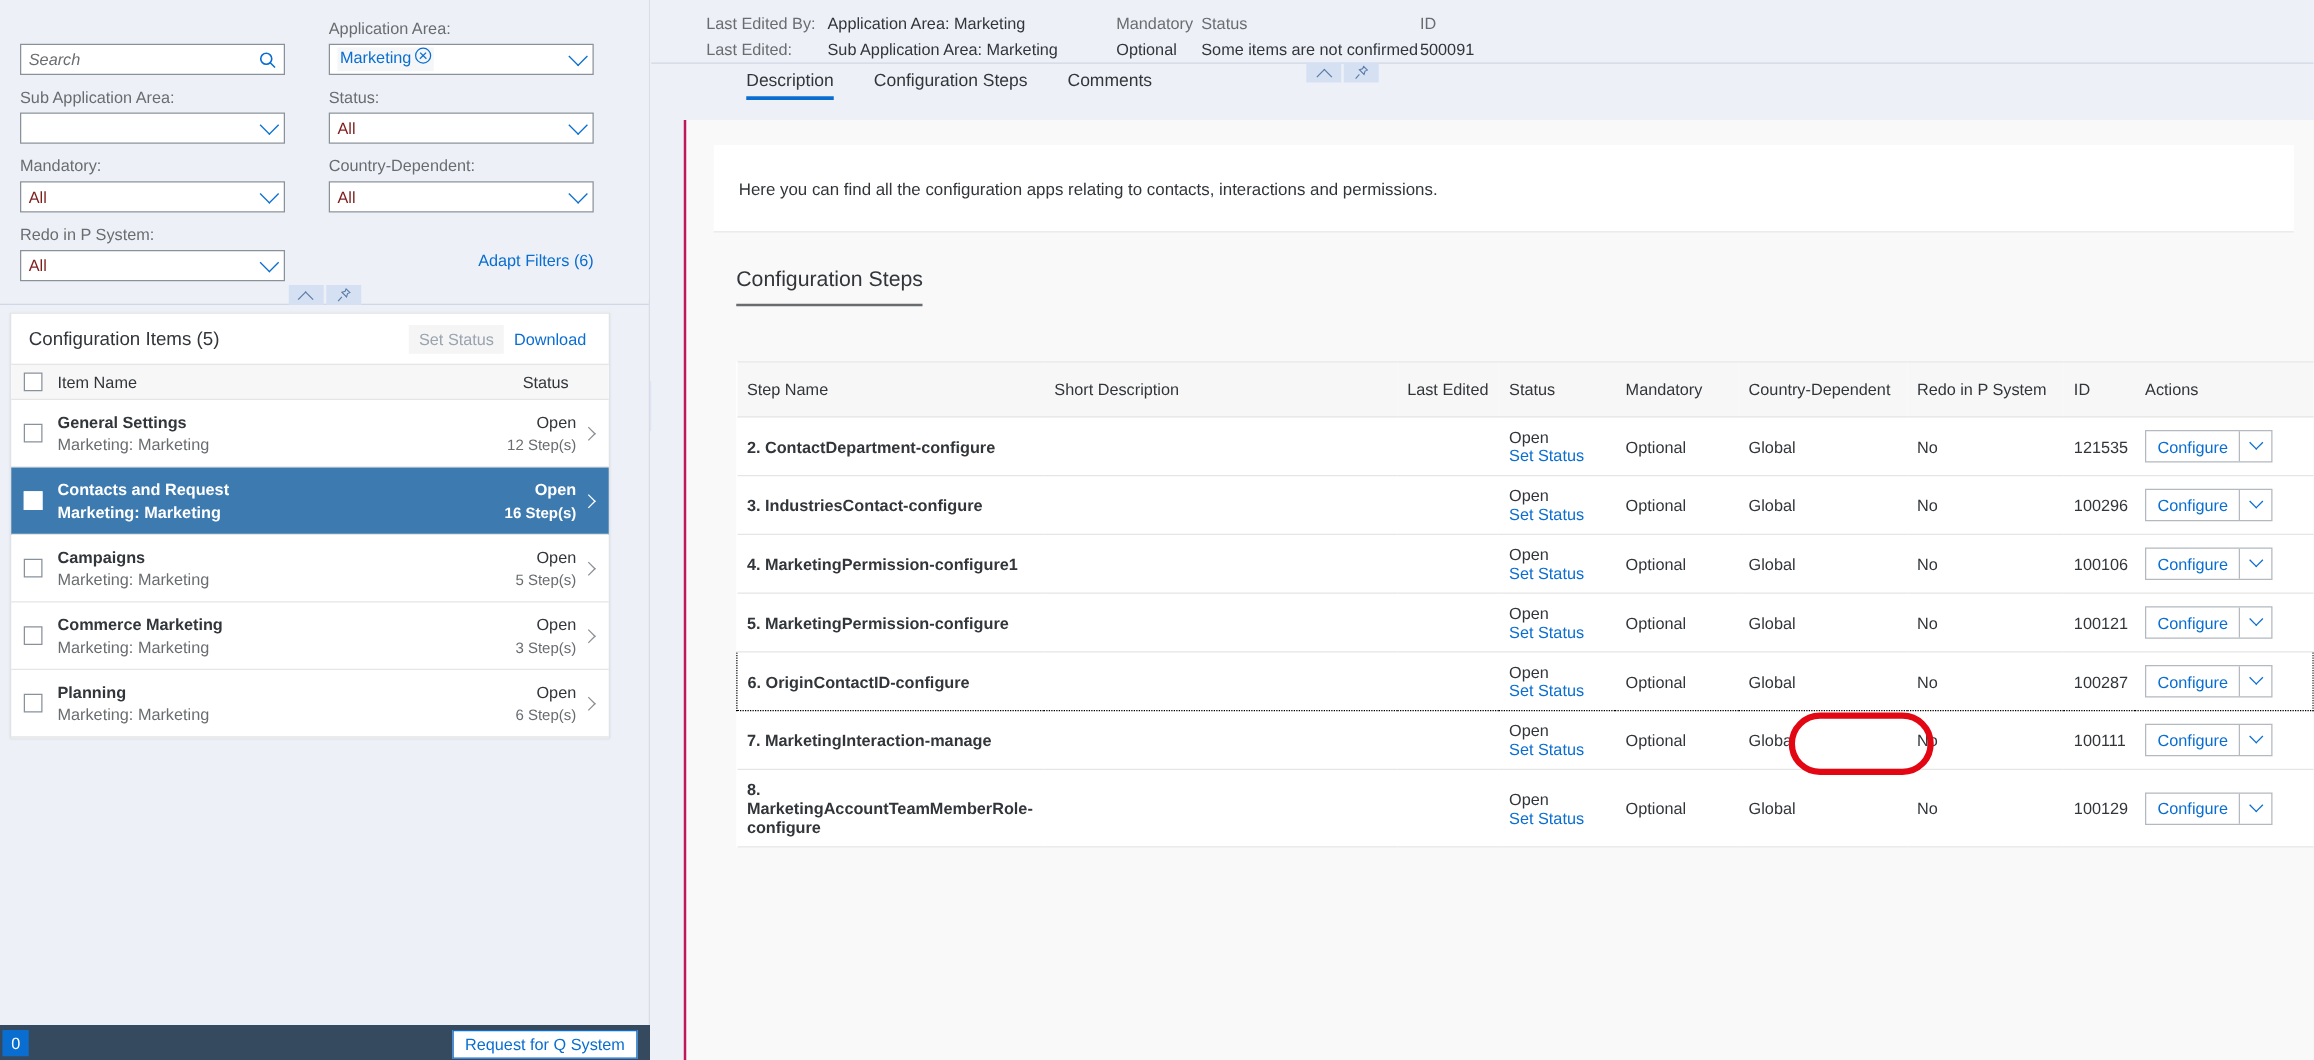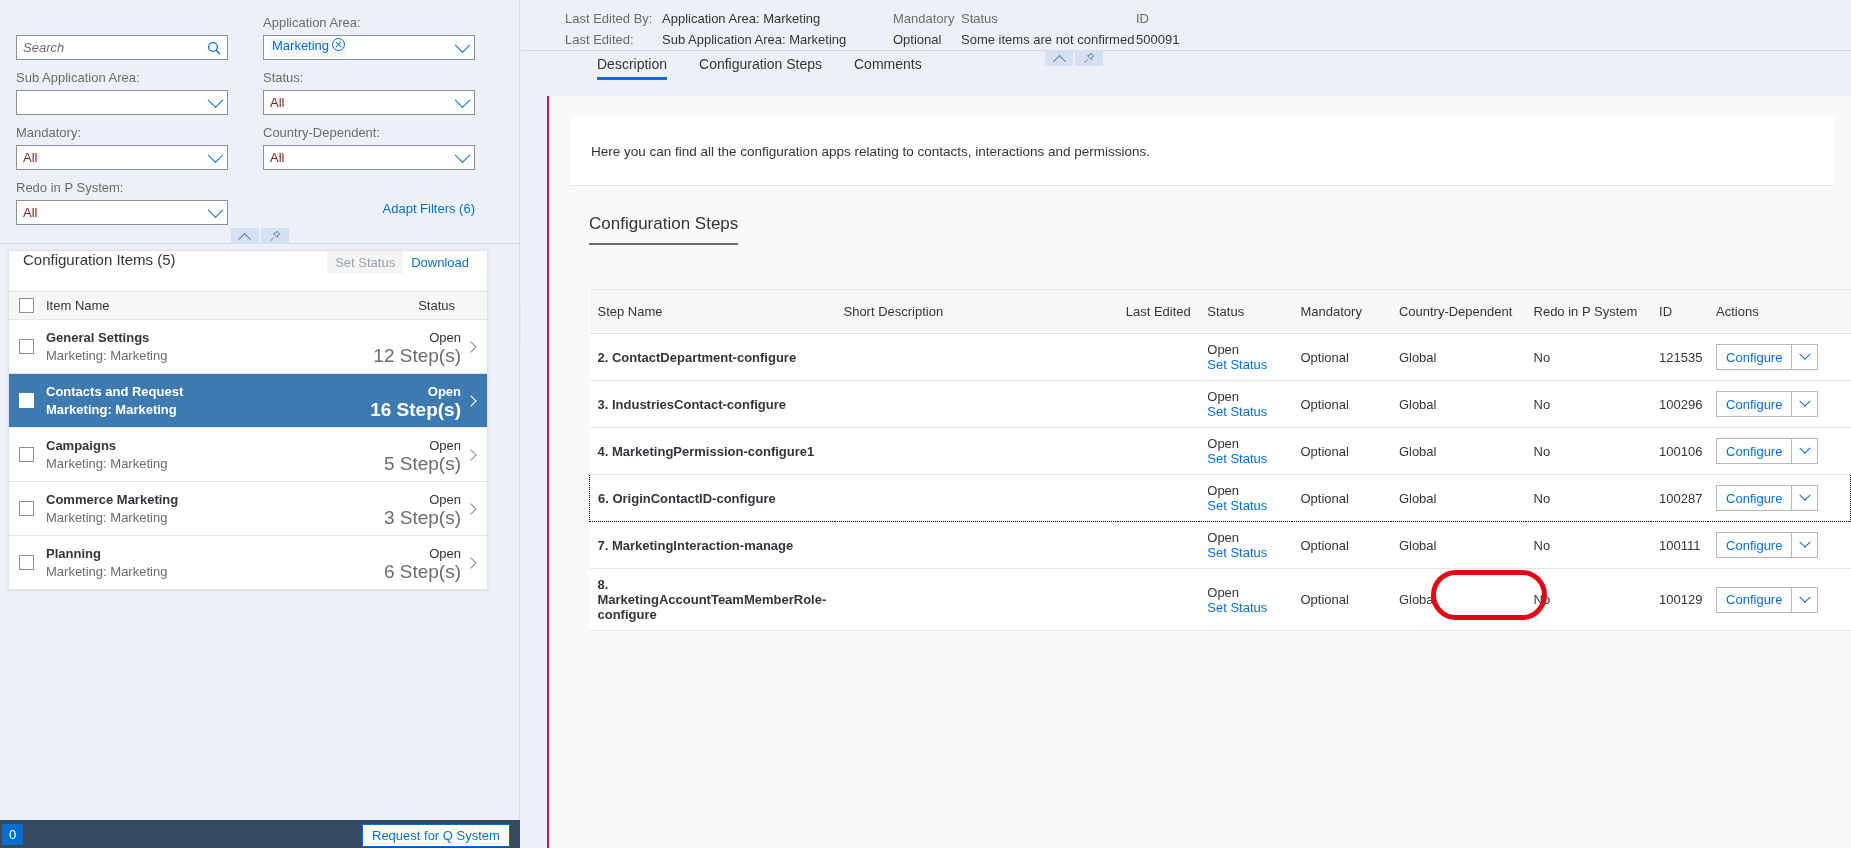--- a/index.html
+++ b/index.html
@@ -129,21 +129,21 @@
   
   .list-card {
     position: absolute;
     left: 8px; top: 250px;
     width: 480px;
     background: #fff;
     border: 1px solid #e0e3e6;
     box-shadow: 0 0 2px rgba(0,0,0,0.08);
   }
   .list-toolbar {
-    display: flex; align-items: flex-start;
+    display: flex; align-items: center;
     height: 40px;
     padding: 0 10px 0 14px;
   }
   .list-title { font-size: 15px; color: #32363a; flex: 1; }
   .tb-action {
     font-size: 13px; padding: 4px 8px; cursor: pointer;
   }
   .tb-action.disabled { color: #9aa4b0; background: #f5f5f5; }
   .tb-action.link { color: #0a6ed1; }
 
@@ -177,21 +177,21 @@
   .list-row.selected .r-name,
   .list-row.selected .r-sub,
   .list-row.selected .r-status,
   .list-row.selected .r-steps { color: #fff; font-weight: bold; }
   .list-row.selected .cbx { border-color: #fff; }
   .row-main { flex: 1; min-width: 0; }
   .r-name { font-size: 13px; font-weight: bold; color: #32363a; line-height: 18px; }
   .r-sub  { font-size: 13px; color: #6a6d70; line-height: 18px; }
   .row-right { width: 95px; text-align: right; }
   .r-status { font-size: 13px; color: #32363a; line-height: 18px; }
-  .r-steps  { font-size: 19px; color: #6a6d70; line-height: 18px; }
+  .r-steps  { font-size: 12px; color: #6a6d70; line-height: 18px; }
   .row-chev {
     width: 20px; display: flex; justify-content: center; align-items: center;
   }
   .row-chev i {
     display: block; width: 8px; height: 8px;
     border-right: 1.6px solid #8a8f94;
     border-top: 1.6px solid #8a8f94;
     transform: rotate(45deg);
   }
   .list-row.selected .row-chev i {
@@ -729,20 +729,39 @@
                 <td class="c-cd">Global</td>
                 <td class="c-redo">No</td>
                 <td class="c-id">100106</td>
                 <td class="c-act"><div class="cfg-btn-group">
                     <div class="cfg-btn">Configure</div>
                     <div class="cfg-arrow">
                       <i></i>
                     </div>
                   </div></td>
               </tr>
+              <tr class="">
+                <td class="c-step">5. MarketingPermission-configure</td>
+                <td class="c-desc"></td>
+                <td class="c-led"></td>
+                <td class="c-sta">
+                  <span class="status-open">Open</span>
+                  <span class="set-status-link">Set Status</span>
+                </td>
+                <td class="c-man">Optional</td>
+                <td class="c-cd">Global</td>
+                <td class="c-redo">No</td>
+                <td class="c-id">100121</td>
+                <td class="c-act"><div class="cfg-btn-group">
+                    <div class="cfg-btn">Configure</div>
+                    <div class="cfg-arrow">
+                      <i></i>
+                    </div>
+                  </div></td>
+              </tr>
               <tr class="focused">
                 <td class="c-step">6. OriginContactID-configure</td>
                 <td class="c-desc"></td>
                 <td class="c-led"></td>
                 <td class="c-sta">
                   <span class="status-open">Open</span>
                   <span class="set-status-link">Set Status</span>
                 </td>
                 <td class="c-man">Optional</td>
                 <td class="c-cd">Global</td>

